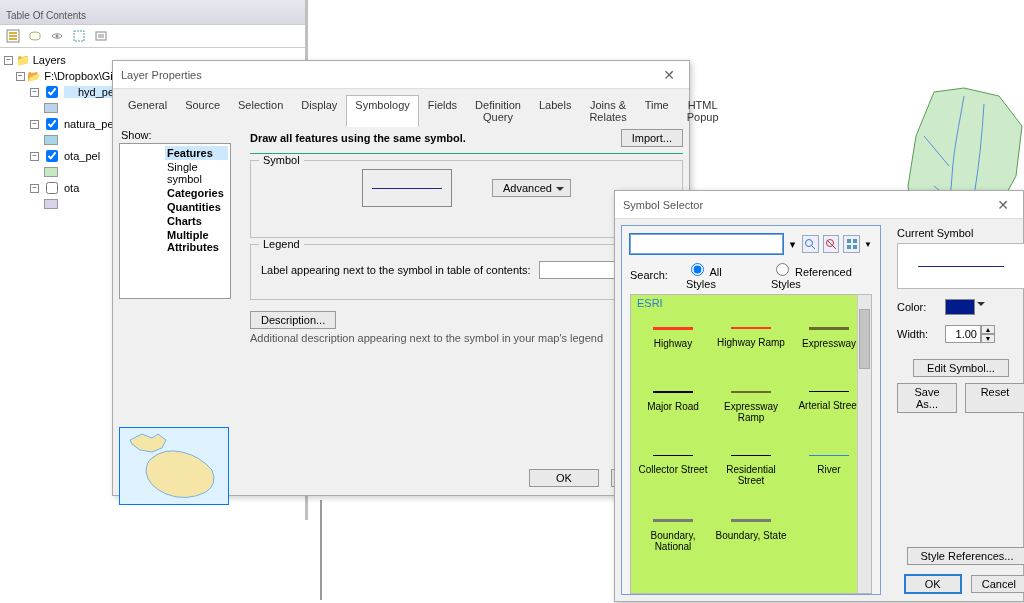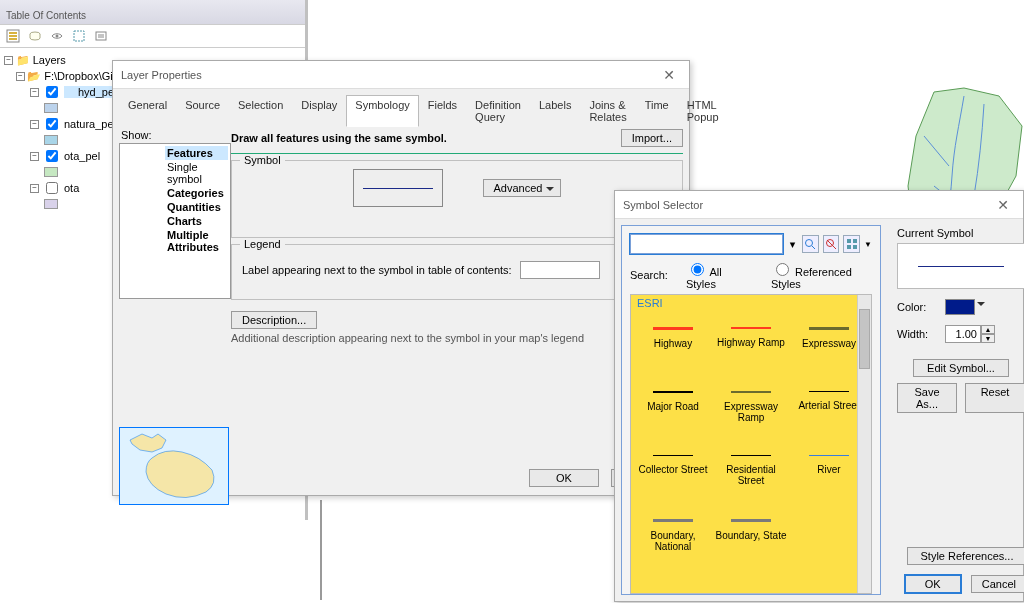--- a/index.html
+++ b/index.html
@@ -16,23 +16,23 @@
   .tglyph{width:9px;height:9px;border:1px solid #888;display:inline-flex;align-items:center;justify-content:center;font-size:8px;line-height:1;color:#333;background:#fff;}
   .cb{width:12px;height:12px;}
   .layer-sel{background:#cce8ff;padding:0 14px;}
   .swatch{width:14px;height:10px;border:1px solid #999;}
 
   
   .lp-dialog{position:absolute;left:112px;top:60px;width:578px;height:436px;background:#f0f0f0;border:1px solid #aaa;box-shadow:2px 2px 6px rgba(0,0,0,0.2);}
   .dlg-title{height:28px;display:flex;align-items:center;justify-content:space-between;padding:0 8px;background:#fff;border-bottom:1px solid #ddd;color:#555;}
   .dlg-close{width:24px;height:20px;display:flex;align-items:center;justify-content:center;color:#666;font-size:14px;}
   .tabs{display:flex;padding:6px 6px 0 6px;gap:0;}
-  .tab{padding:3px 8px;border:1px solid transparent;color:#333;}
+  .tab{padding:3px 8px;border:1px solid transparent;color:#333;text-align:center;}
   .tab.active{background:#fff;border:1px solid #bbb;border-bottom-color:#fff;}
-  .lp-body{display:flex;padding:0 6px 6px 6px;gap:0;height:330px;justify-content:space-between;}
+  .lp-body{display:flex;padding:0 6px 6px 6px;gap:19px;height:330px;justify-content:space-between;}
   .show-col{width:112px;}
   .show-col .lbl{padding:2px 0 2px 2px;}
   .show-list{border:1px solid #999;background:#fff;height:156px;padding:2px;}
   .show-list .sel{background:#cce8ff;}
   .show-list div{padding:1px 2px;margin-left:43px;}
   .sub{padding-left:14px;}
   .bold{font-weight:bold;}
   .preview{margin-top:128px;width:110px;height:78px;border:1px solid #07f;background:#dceeff;position:relative;}
   .right-col{flex:1;}
   .hdr-row{display:flex;align-items:center;justify-content:space-between;border-bottom:1px solid #2a7;padding:2px 0 6px 0;}
@@ -50,21 +50,21 @@
   .dlg-footer{position:absolute;right:8px;bottom:8px;display:flex;gap:12px;}
 
   
   .ss-dialog{position:absolute;left:614px;top:190px;width:410px;height:412px;background:#f0f0f0;border:1px solid #aaa;box-shadow:2px 2px 6px rgba(0,0,0,0.25);}
   .ss-body{display:flex;height:calc(100% - 28px);}
   .ss-left{width:260px;padding:8px;border:1px solid #7aa0d8;margin:6px;background:#f4f4f4;}
   .ss-left input.search{width:166px;height:20px;border:1px solid #7aa0d8;padding:1px 4px;outline:1px solid #2a7dd6;}
   .toprow{display:flex;align-items:center;gap:4px;}
   .iconbtn{width:18px;height:18px;border:1px solid #9ab;display:flex;align-items:center;justify-content:center;background:#eef;}
   .radio-row{display:flex;align-items:center;gap:4px;margin-top:6px;}
-  .gallery{border:1px solid #bbb;background:#fde047;height:300px;margin-top:4px;overflow:hidden;position:relative;}
+  .gallery{border:1px solid #bbb;background:#bef264;height:300px;margin-top:4px;overflow:hidden;position:relative;}
   .gheader{color:#2a7dd6;padding:2px 6px;}
   .grows{display:grid;grid-template-columns:repeat(3,1fr);gap:2px;padding:2px 4px;}
   .gitem{display:flex;flex-direction:column;align-items:center;justify-content:flex-start;height:62px;}
   .gline{width:40px;height:2px;margin-top:14px;}
   .gname{text-align:center;font-size:10px;margin-top:8px;line-height:1.1;}
   .vscroll{position:absolute;right:0;top:0;bottom:0;width:14px;background:#e8e8e8;border-left:1px solid #ccc;}
   .vscroll .thumb{position:absolute;left:1px;right:1px;top:14px;height:60px;background:#c4c4c4;border:1px solid #aaa;}
   .ss-right{flex:1;padding:8px 10px;display:flex;flex-direction:column;position:relative;}
   .cur-sym{border:1px solid #bbb;background:#fff;height:46px;margin-top:4px;display:flex;align-items:center;justify-content:center;}
   .cur-line{width:86px;border-top:1px solid #1a2a88;}

